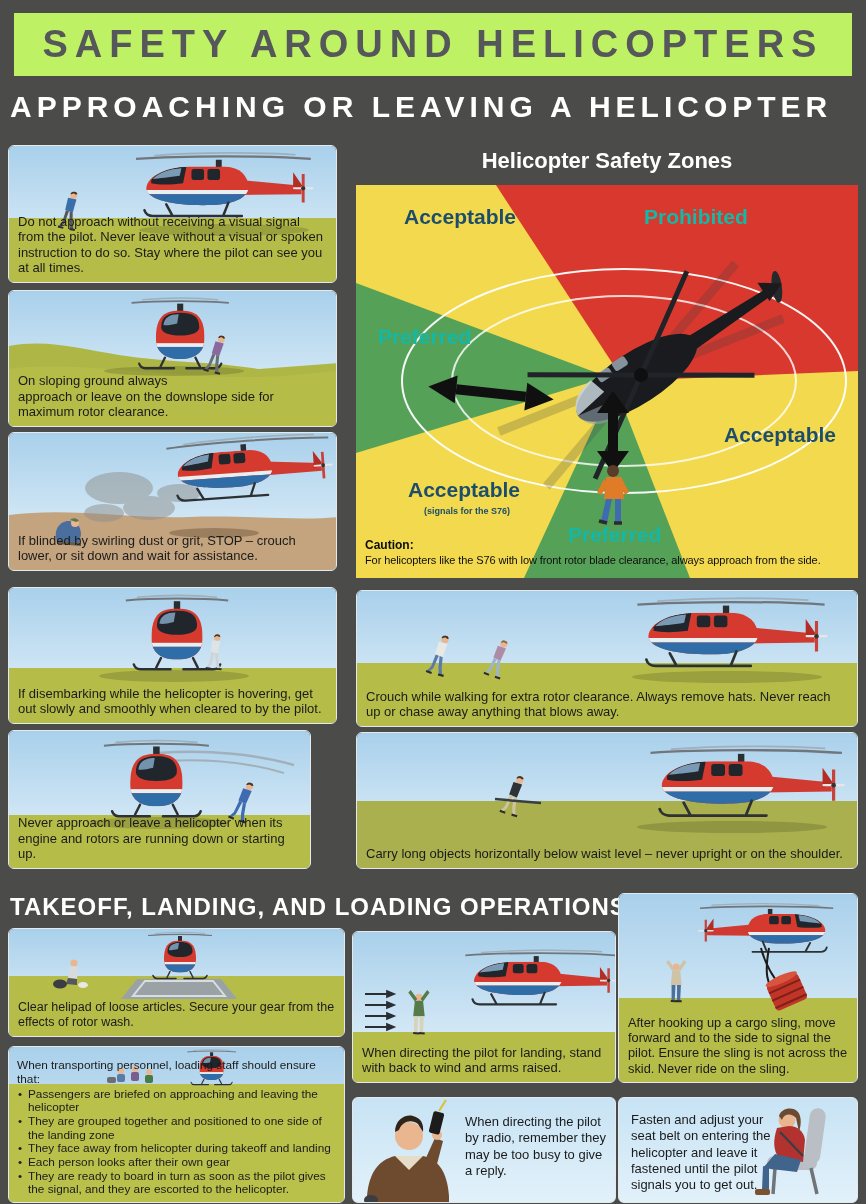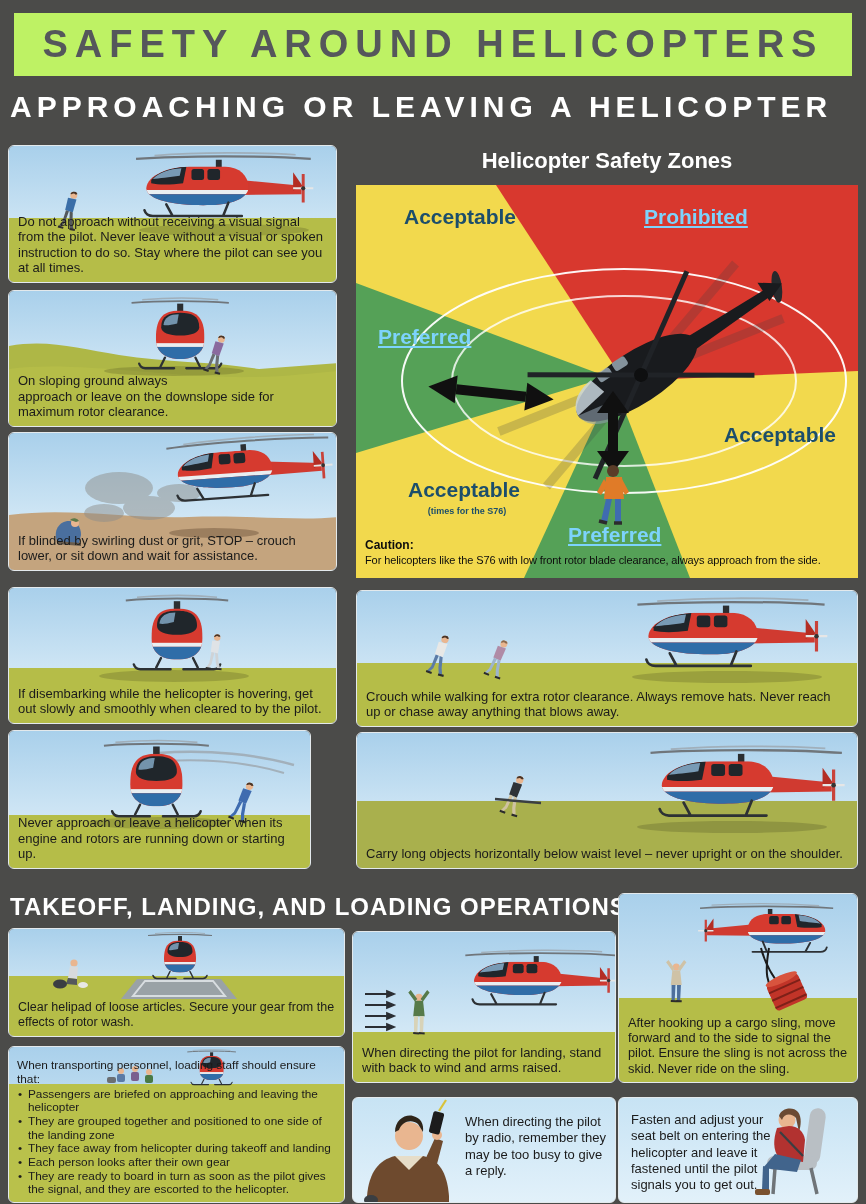--- a/index.html
+++ b/index.html
@@ -19,21 +19,21 @@
   .panel svg{position:absolute;left:0;top:0;}
   .cap{position:absolute;left:0;right:0;bottom:0;padding:4px 9px 6px 9px;
        font-size:13px;line-height:1.2;color:#1b1b1b;white-space:pre-line;}
   .blue-panel{background:linear-gradient(#c7e3f4,#e2f1fa);}
   
   .zones-title{left:356px;top:148px;width:502px;text-align:center;color:#fff;
                font-size:22px;font-weight:800;}
   .zones{left:356px;top:185px;width:502px;height:393px;overflow:hidden;}
   .zlabel{position:absolute;font-weight:800;font-size:21px;}
   .zblue{color:var(--zone_label_blue,#1c4e6b);}
-  .zwhite{color:#7dd3fc;text-decoration:underline;}
+  .zwhite{color:#14b8a6;}
   .znote{position:absolute;font-size:9px;font-weight:700;color:var(--zone_label_blue,#1c4e6b);text-align:center;}
   .caution{position:absolute;left:9px;color:#0d0d0d;}
   .caution-label{top:353px;font-size:12px;font-weight:800;}
   .caution-text{top:369px;font-size:11px;letter-spacing:-0.1px;white-space:nowrap;}
   
   .tcap{position:absolute;left:0;right:0;bottom:0;padding:3px 8px 5px 8px;font-size:11.8px;line-height:1.16;}
   .tcap ul{margin:1px 0 0 0;padding:0;list-style:none;}
   .tcap li{position:relative;padding-left:11px;}
   .tcap li::before{content:"\2022";position:absolute;left:1px;}
   
@@ -231,21 +231,21 @@
         <path d="M10,12 L26,12 L28,34 L8,34 Z" fill="#e07b28"></path>
         <path d="M8,14 L1,27 L5,30 L12,20 Z M26,14 L33,27 L29,30 L24,20 Z" fill="#e07b28"></path>
         <path d="M10,34 L16,34 L11,58 L5,56 Z M19,34 L25,34 L25,58 L19,58 Z" fill="#3f6cb0"></path>
         <path d="M3,56 L11,58 M18,58 L26,58" stroke="#2c2c2c" stroke-width="3.5"></path>
       </g>
     </svg>
     <div class="zlabel zblue" style="left:48px;top:20px">Acceptable</div>
     <div class="zlabel zwhite" style="left:288px;top:20px">Prohibited</div>
     <div class="zlabel zwhite" style="left:22px;top:140px">Preferred</div>
     <div class="zlabel zblue" style="left:52px;top:293px">Acceptable</div>
-    <div class="znote" style="left:48px;top:321px;width:126px">(times for the S76)</div>
+    <div class="znote" style="left:48px;top:321px;width:126px">(signals for the S76)</div>
     <div class="zlabel zwhite" style="left:212px;top:338px">Preferred</div>
     <div class="zlabel zblue" style="left:368px;top:238px">Acceptable</div>
     <div class="caution caution-label">Caution:</div>
     <div class="caution caution-text">For helicopters like the S76 with low front rotor blade clearance, always approach from the side.</div>
   </div>
 
   <div class="panel" style="left:356px;top:590px;width:502px;height:137px">
     <svg width="502" height="137" viewBox="0 0 502 137">
       <rect width="502" height="137" fill="url(#sky)"></rect>
       <rect y="72" width="502" height="65" fill="#b5bd48"></rect>

